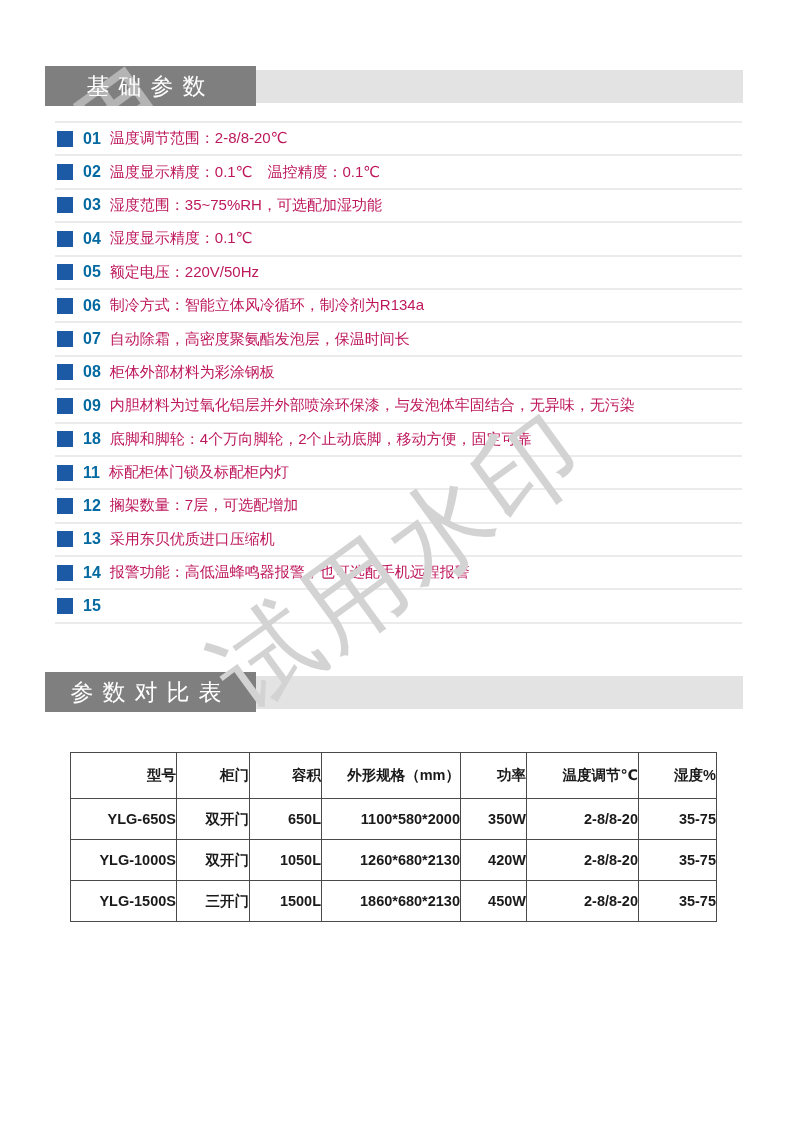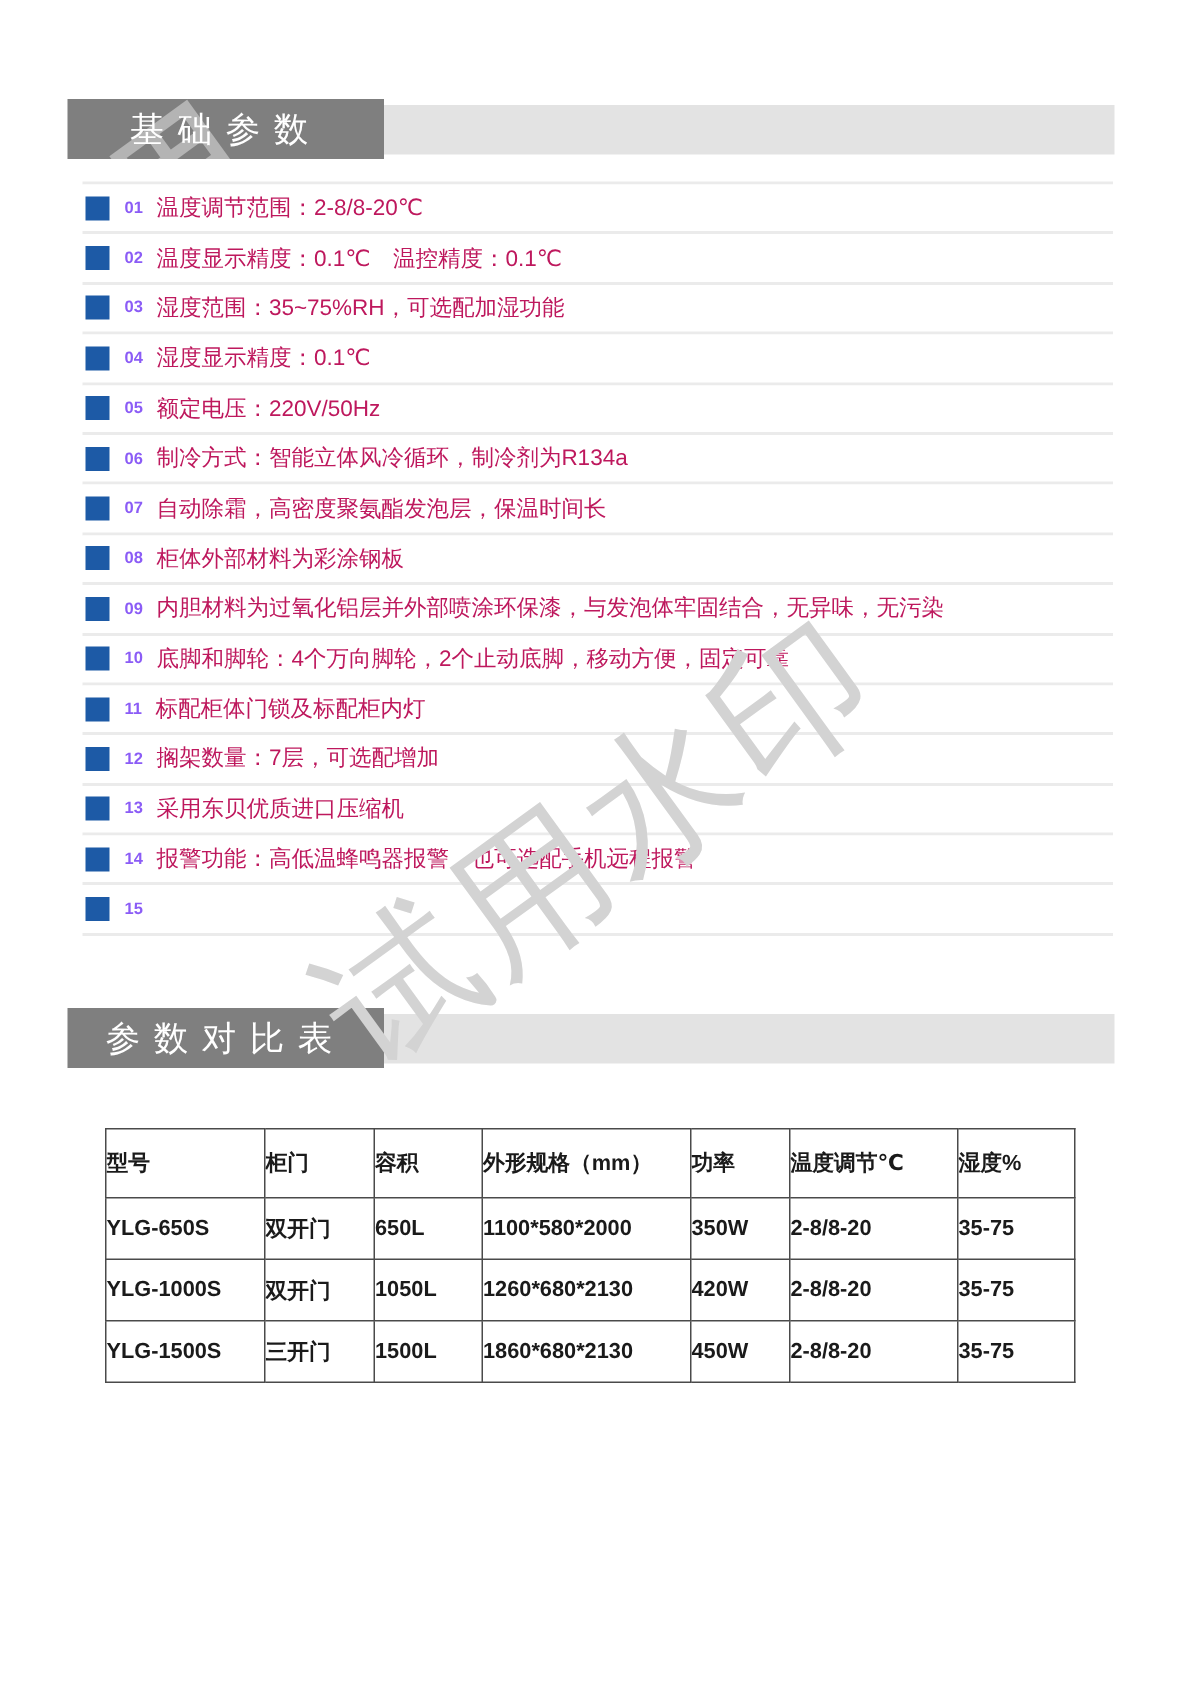--- a/index.html
+++ b/index.html
@@ -15,26 +15,26 @@
              font-size:23px; letter-spacing:9px; overflow:hidden; }
   .sec-box .frag { position:absolute; left:32px; top:-8px; font-size:84px;
                    color:rgba(255,255,255,0.42); transform:rotate(-36deg); font-weight:bold; }
   #sec1 { top:66px; }
   #sec2 { top:672px; }
 
   
   .plist { position:absolute; left:55px; top:121px; width:687px; border-top:2px solid #ebebeb; }
   .prow { height:33.4px; display:flex; align-items:center; border-bottom:2px solid #ebebeb; background:#fff; }
   .bullet { width:16px; height:16px; background:#1d5aa6; margin-left:2px; flex:0 0 16px; }
-  .pnum { font-weight:bold; margin-left:10px; font-size:11px; color:#8b5cf6; }
+  .pnum { font-weight:bold; margin-left:10px; font-size:16px; color:#0369a1; }
   .ptxt { margin-left:9px; font-size:15px; color:#be185d; white-space:nowrap; }
 
   
   .cmp { position:absolute; left:70px; top:752px; border-collapse:collapse; table-layout:fixed; }
-  .cmp td { border:1px solid #4a4a4a; text-align:left; vertical-align:middle;
+  .cmp td { border:1px solid #4a4a4a; text-align:right; vertical-align:middle;
             font-size:14.5px; font-weight:600; color:#1a1a1a; overflow:hidden; }
   .cmp tr.hd td { height:46px; }
   .cmp tr.dt td { height:41px; }
 
   
   .wm { position:absolute; left:400px; top:562px;
         transform:translate(-50%,-50%) rotate(-36deg);
         font-size:102px; letter-spacing:5px; color:#d3d3d3; white-space:nowrap;
         z-index:9; pointer-events:none; font-weight:400; }
 </style>
@@ -92,21 +92,21 @@
         <span class="pnum">08</span>
         <span class="ptxt">柜体外部材料为彩涂钢板</span>
       </div>
     <div class="prow">
         <span class="bullet"></span>
         <span class="pnum">09</span>
         <span class="ptxt">内胆材料为过氧化铝层并外部喷涂环保漆，与发泡体牢固结合，无异味，无污染</span>
       </div>
     <div class="prow">
         <span class="bullet"></span>
-        <span class="pnum">10</span>
+        <span class="pnum">18</span>
         <span class="ptxt">底脚和脚轮：4个万向脚轮，2个止动底脚，移动方便，固定可靠</span>
       </div>
     <div class="prow">
         <span class="bullet"></span>
         <span class="pnum">11</span>
         <span class="ptxt">标配柜体门锁及标配柜内灯</span>
       </div>
     <div class="prow">
         <span class="bullet"></span>
         <span class="pnum">12</span>

